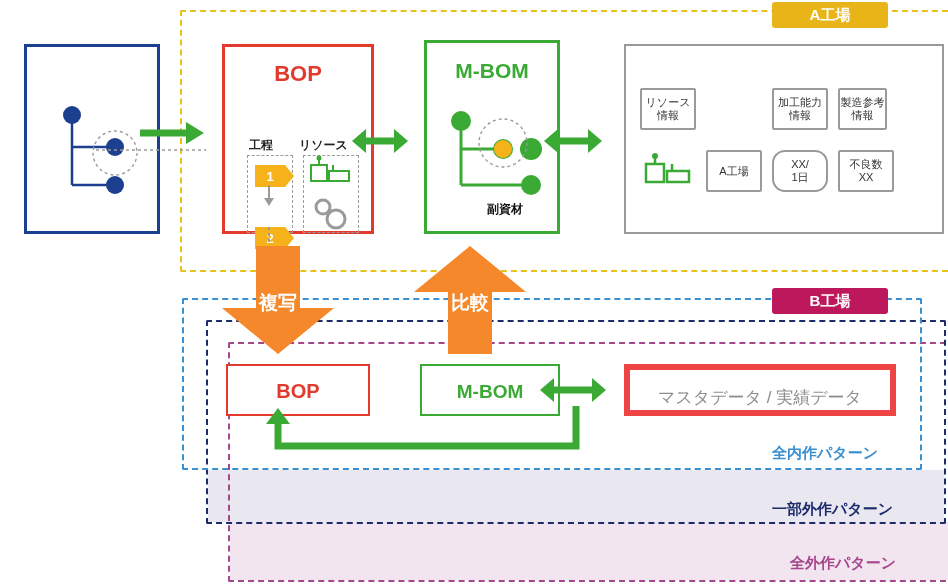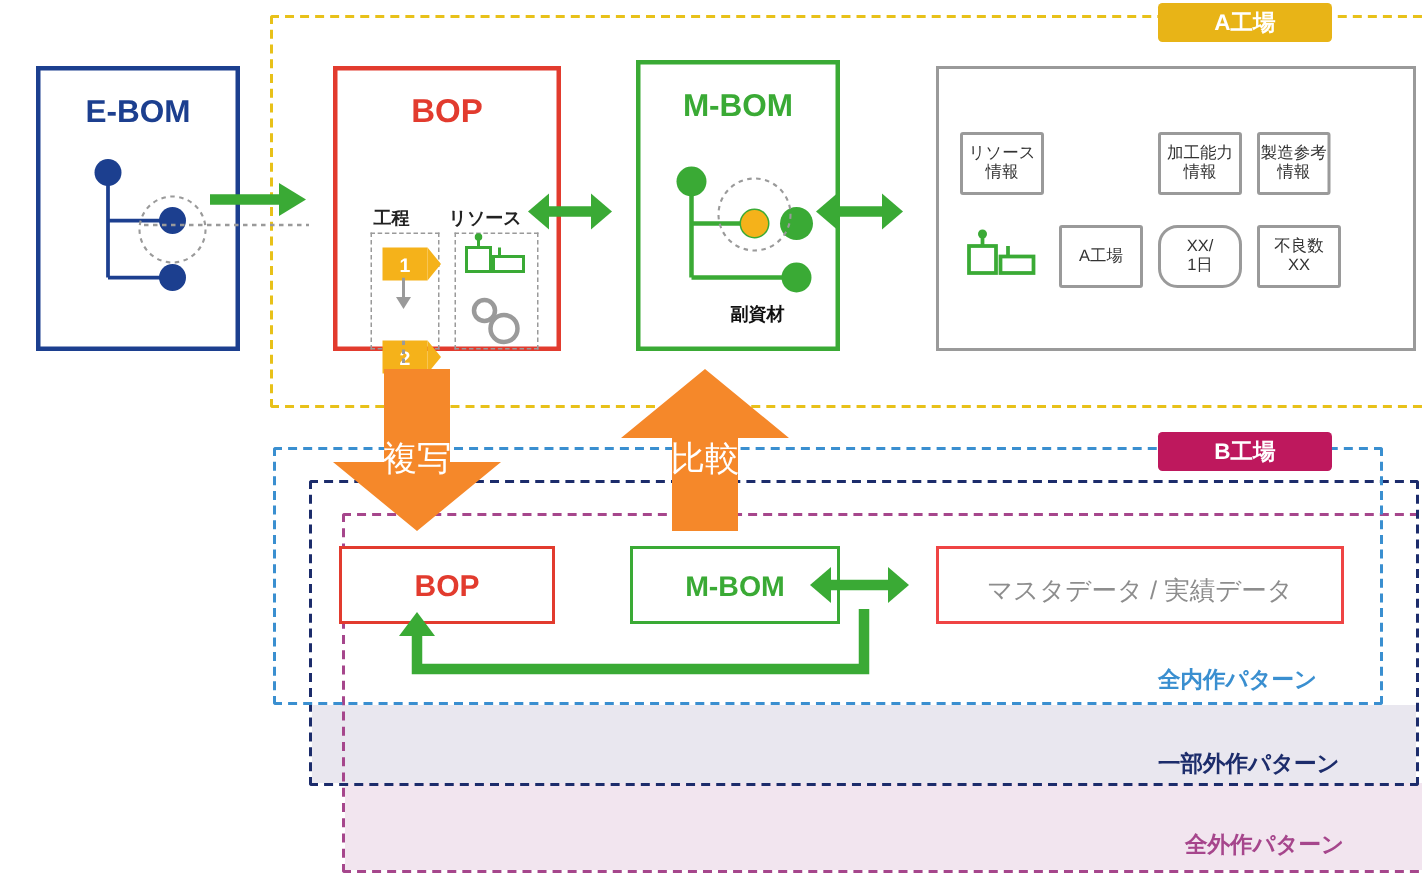--- a/index.html
+++ b/index.html
@@ -108,21 +108,21 @@
   .mbom2{
     left:400px;top:364px;width:140px;height:52px;
     border:2px solid #3aaa35;
   }
   .mbom2-title{
     position:absolute;left:0;top:15px;width:100%;
     text-align:center;font-size:19px;font-weight:bold;color:#3aaa35;
   }
   .master{
     left:604px;top:364px;width:272px;height:52px;
-    border:2px solid #ef4444;
+    border:6px solid #ef4444;
   }
   .master-title{
     position:absolute;left:0;top:16px;width:100%;
     text-align:center;font-size:17px;color:#8d8d8d;
   }
 
   
   .bop-sub{
     font-size:12px;color:#222;font-weight:bold;
   }
@@ -134,21 +134,21 @@
     display:flex;align-items:center;justify-content:center;
     color:#ffffff;font-weight:bold;font-size:13px;
   }
   .num-tag:after{
     content:"";position:absolute;right:-9px;top:0;
     border-left:9px solid #f5b21a;
     border-top:11px solid transparent;
     border-bottom:11px solid transparent;
   }
   .arrow-label{
-    font-size:23px;font-weight:normal;color:#ffffff;
+    font-size:19px;font-weight:bold;color:#ffffff;
     text-align:center;
   }
 </style>
 </head>
 <body>
 
 <div class="abs box region-d-fill"></div>
 <div class="abs box region-c-fill"></div>
 
 <div class="abs box region-d"></div>
@@ -157,21 +157,20 @@
 <div class="abs box region-a"></div>
 
 <div class="abs box tab tab-a">A工場</div>
 <div class="abs box tab tab-b">B工場</div>
 
 <div class="abs region-label label-inner">全内作パターン</div>
 <div class="abs region-label label-partial">一部外作パターン</div>
 <div class="abs region-label label-outer">全外作パターン</div>
 
 <div class="abs box mainbox ebom">
-  <div class="ebom-title">E-BOM</div>
   <svg class="abs" style="left:0;top:0;width:136px;height:190px;">
     <line x1="45" y1="68" x2="45" y2="138" stroke="#1c3f8f" stroke-width="2.5"></line>
     <line x1="45" y1="100" x2="80" y2="100" stroke="#1c3f8f" stroke-width="2.5"></line>
     <line x1="45" y1="138" x2="80" y2="138" stroke="#1c3f8f" stroke-width="2.5"></line>
     <circle cx="45" cy="68" r="9" fill="#1c3f8f"></circle>
     <circle cx="88" cy="100" r="9" fill="#1c3f8f"></circle>
     <circle cx="88" cy="138" r="9" fill="#1c3f8f"></circle>
     <circle cx="88" cy="106" r="22" fill="none" stroke="#9a9a9a" stroke-width="1.4" stroke-dasharray="3,3"></circle>
   </svg>
 </div>

